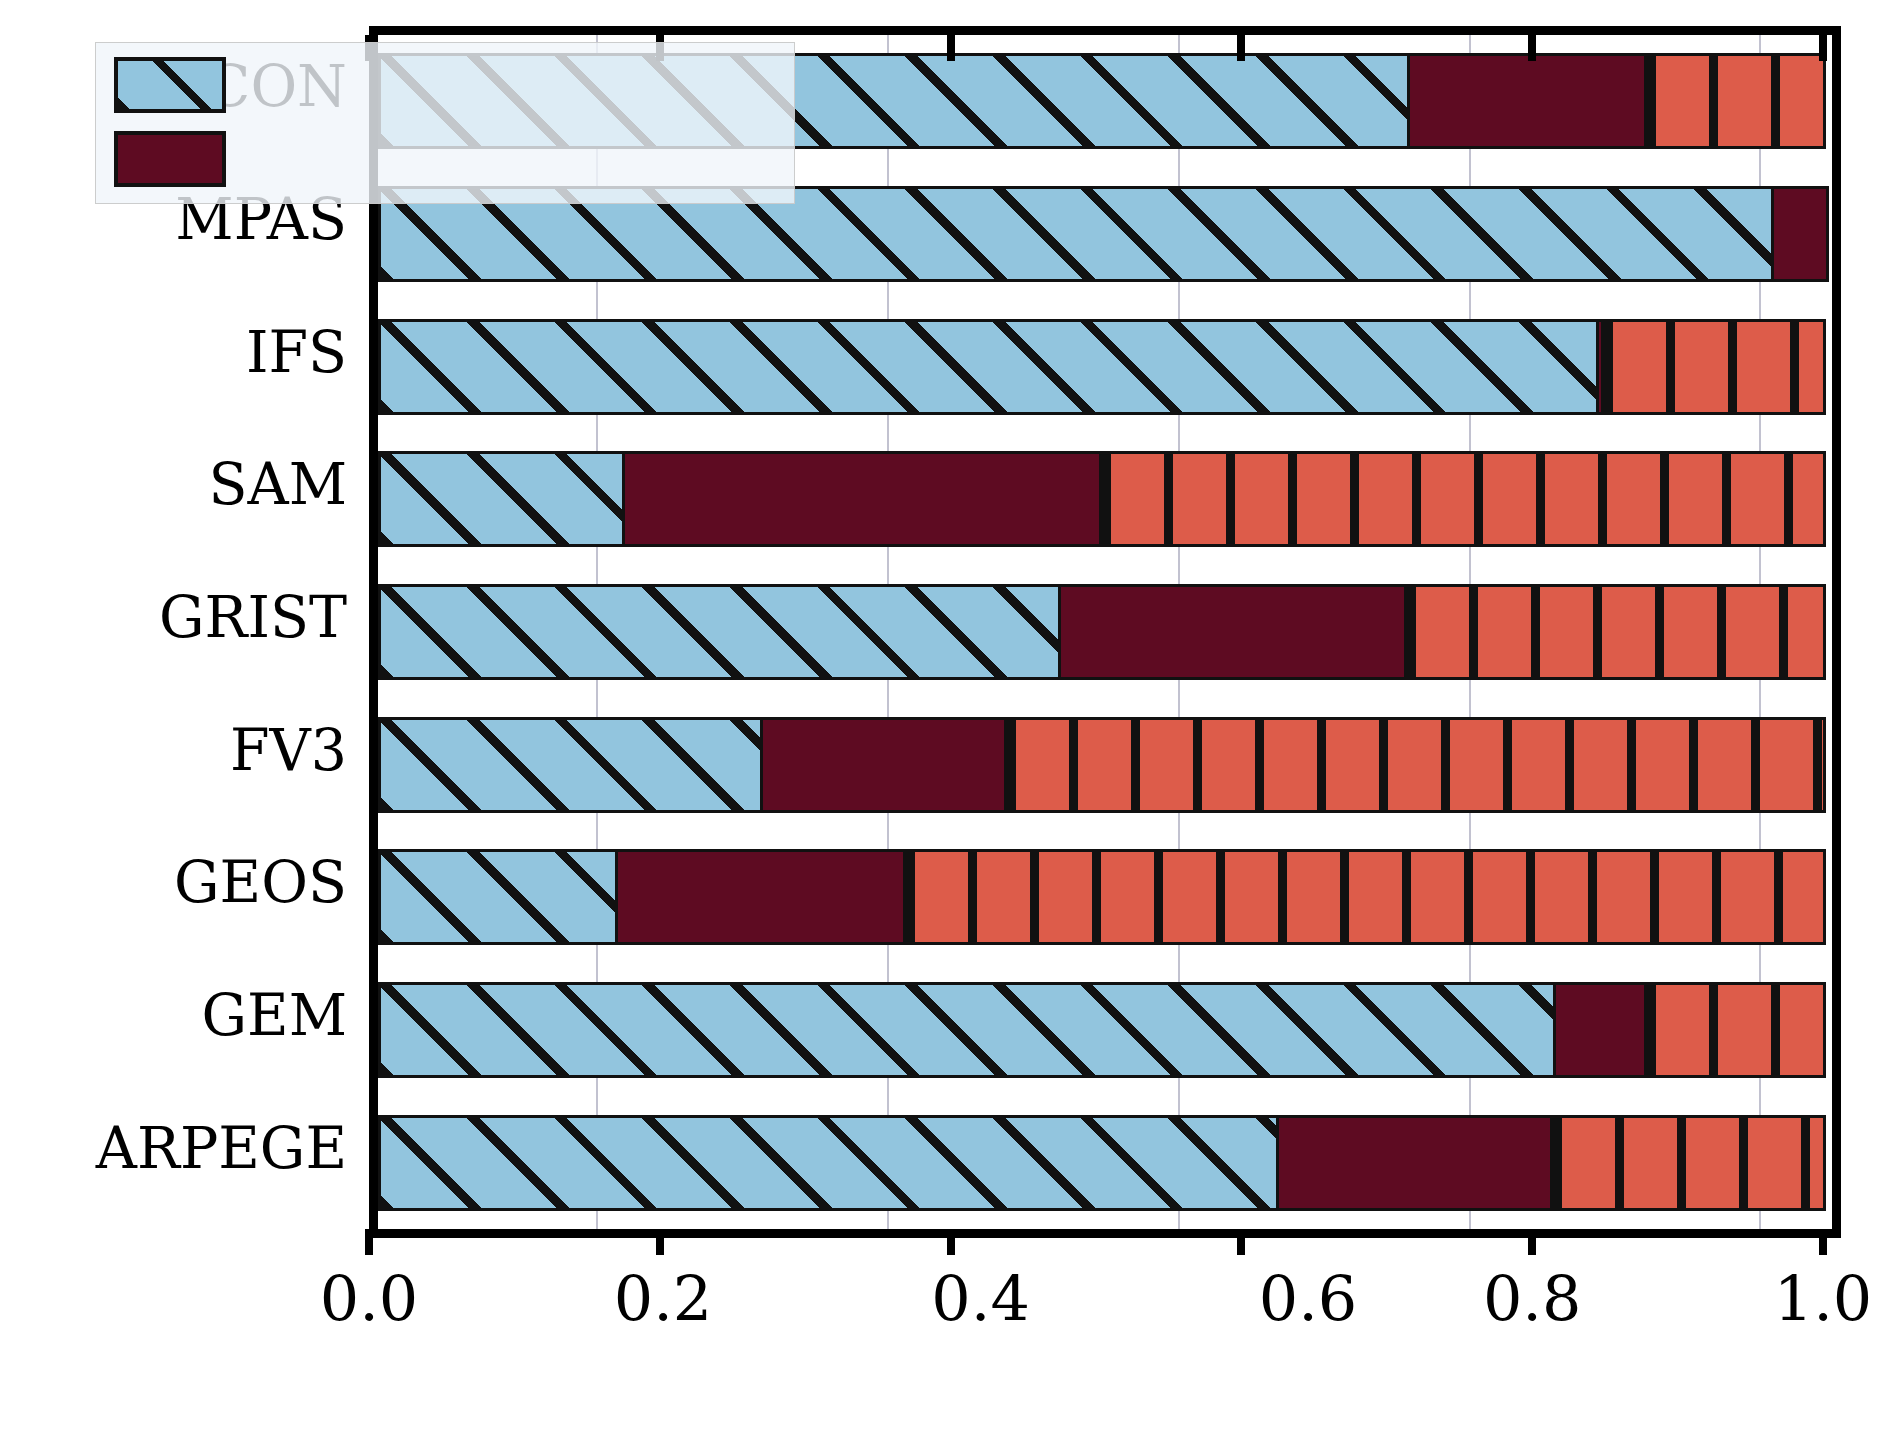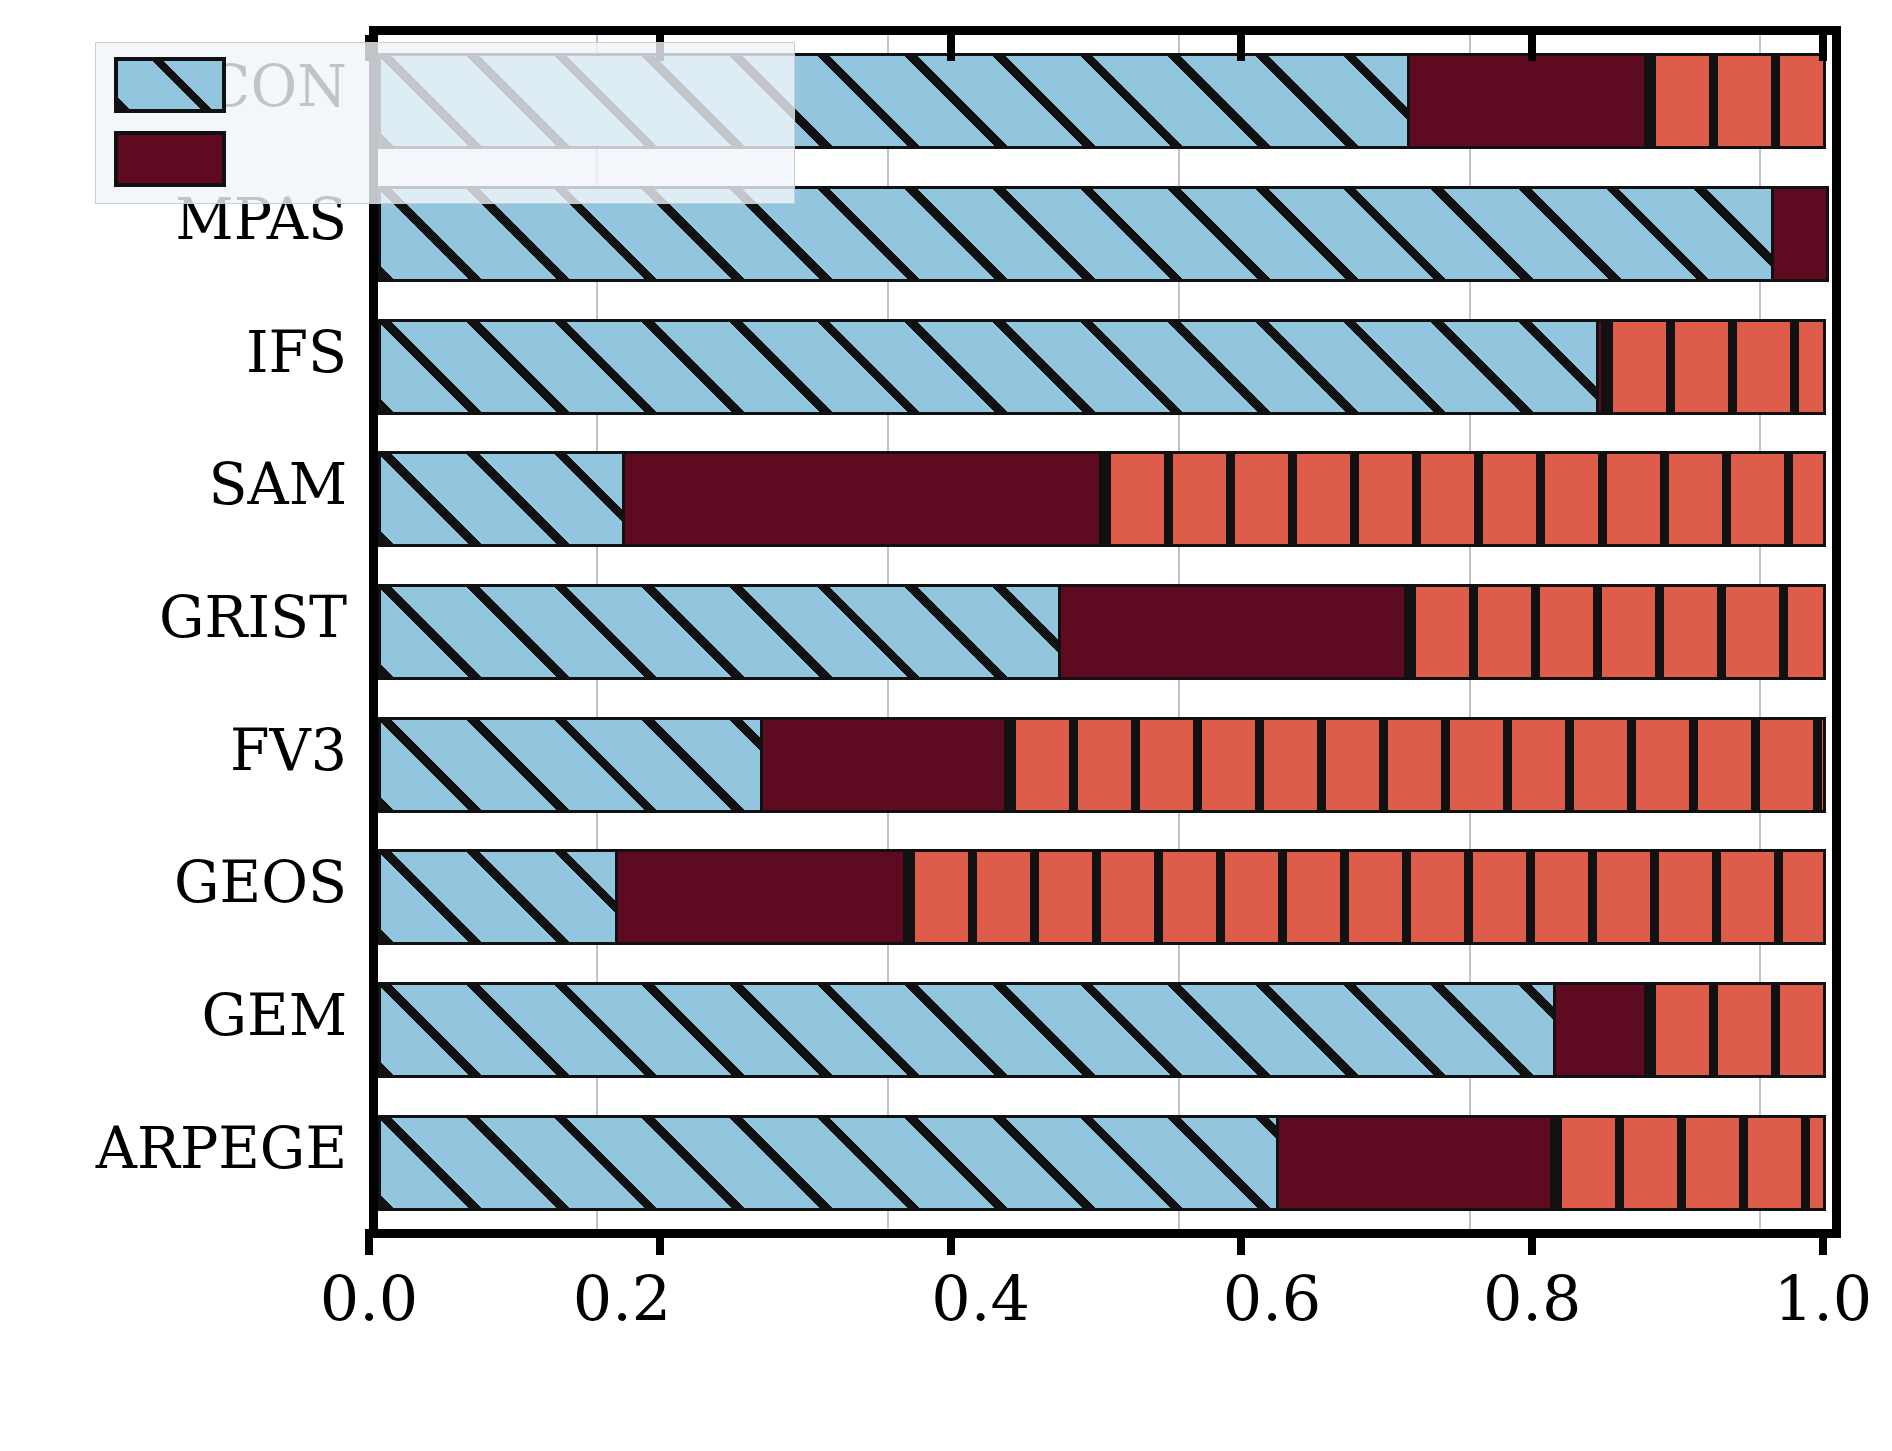--- a/index.html
+++ b/index.html
@@ -151,27 +151,27 @@
       <div class="ylab" style="right: 1545px; top: 987px;">GEM</div>
       <div class="ylab" style="right: 1545px; top: 1119.67px;">ARPEGE</div>
     </div>
 
   <div id="xticks">
       <div class="xtick" style="left: 365px;"></div>
       <div class="ttick" style="left: 365px; top: 35px;"></div>
       <div class="xticklab" style="left: 369px;">0.0</div>
       <div class="xtick" style="left: 655.8px;"></div>
       <div class="ttick" style="left: 655.8px; top: 35px;"></div>
-      <div class="xticklab" style="left: 622px;">0.2</div>
+      <div class="xticklab" style="left: 663px;">0.2</div>
       <div class="xtick" style="left: 946.6px;"></div>
       <div class="ttick" style="left: 946.6px; top: 35px;"></div>
       <div class="xticklab" style="left: 950.6px; margin-left: 30px;">0.4</div>
       <div class="xtick" style="left: 1237.4px;"></div>
       <div class="ttick" style="left: 1237.4px; top: 35px;"></div>
-      <div class="xticklab" style="left: 1272px;">0.6</div>
+      <div class="xticklab" style="left: 1308px;">0.6</div>
       <div class="xtick" style="left: 1528.2px;"></div>
       <div class="ttick" style="left: 1528.2px; top: 35px;"></div>
       <div class="xticklab" style="left: 1532.2px;">0.8</div>
       <div class="xtick" style="left: 1819px;"></div>
       <div class="ttick" style="left: 1819px; top: 35px;"></div>
       <div class="xticklab" style="left: 1823px;">1.0</div>
     </div>
 
 
   <div class="legend">

